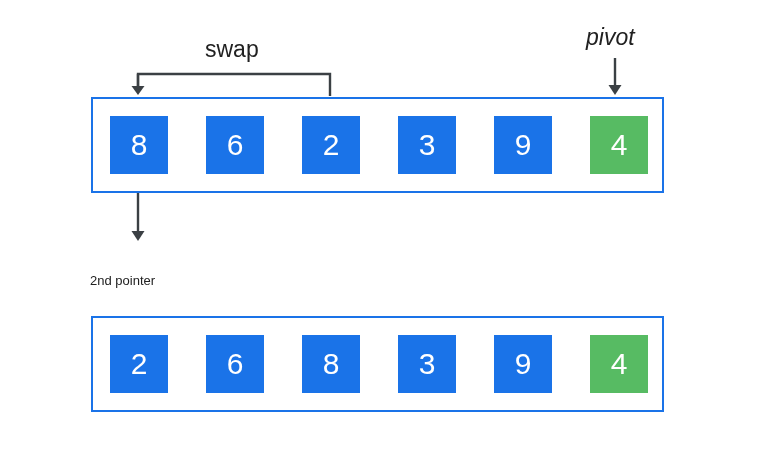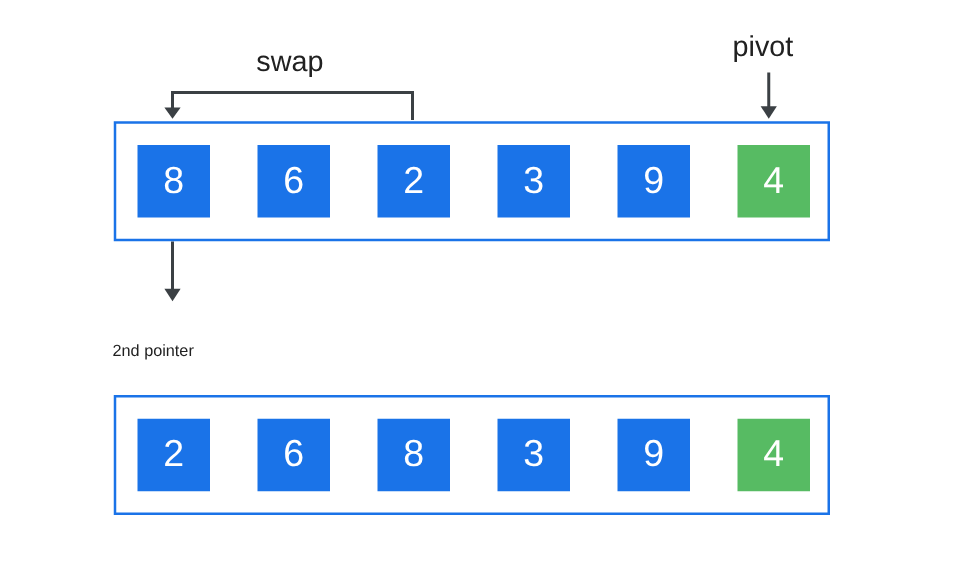--- a/index.html
+++ b/index.html
@@ -80,21 +80,21 @@
     </g>
 
     <g>
       <path d="M138,193 L138,233" fill="none" stroke="#3b4044" stroke-width="2.4"></path>
       <path d="M131.5,231 L144.5,231 L138,241 Z" fill="#3b4044"></path>
     </g>
   </svg>
 
   <div class="label label-big" style="left:205px; top:36px;">swap</div>
 
-  <div class="label label-big" style="left:586px; top:24px;">pivot</div>
+  <div class="label label-big" style="left:586px; top:24px;font-style:italic;">pivot</div>
 
   <div class="label label-small" style="left:90px; top:249px;margin-top:24px;">2nd pointer</div>
 
   <div class="array-row" id="row-0" style="left:91px; top:97px; width:573px; height:96px;"></div>
 
   <div class="array-row" id="row-1" style="left:91px; top:316px; width:573px; height:96px;"></div>
 
 <div class="cell blue" style="left: 110px; top: 116px; width: 58px; height: 58px;">8</div>
     <div class="cell blue" style="left: 206px; top: 116px; width: 58px; height: 58px;">6</div>
     <div class="cell blue" style="left: 302px; top: 116px; width: 58px; height: 58px;">2</div>

